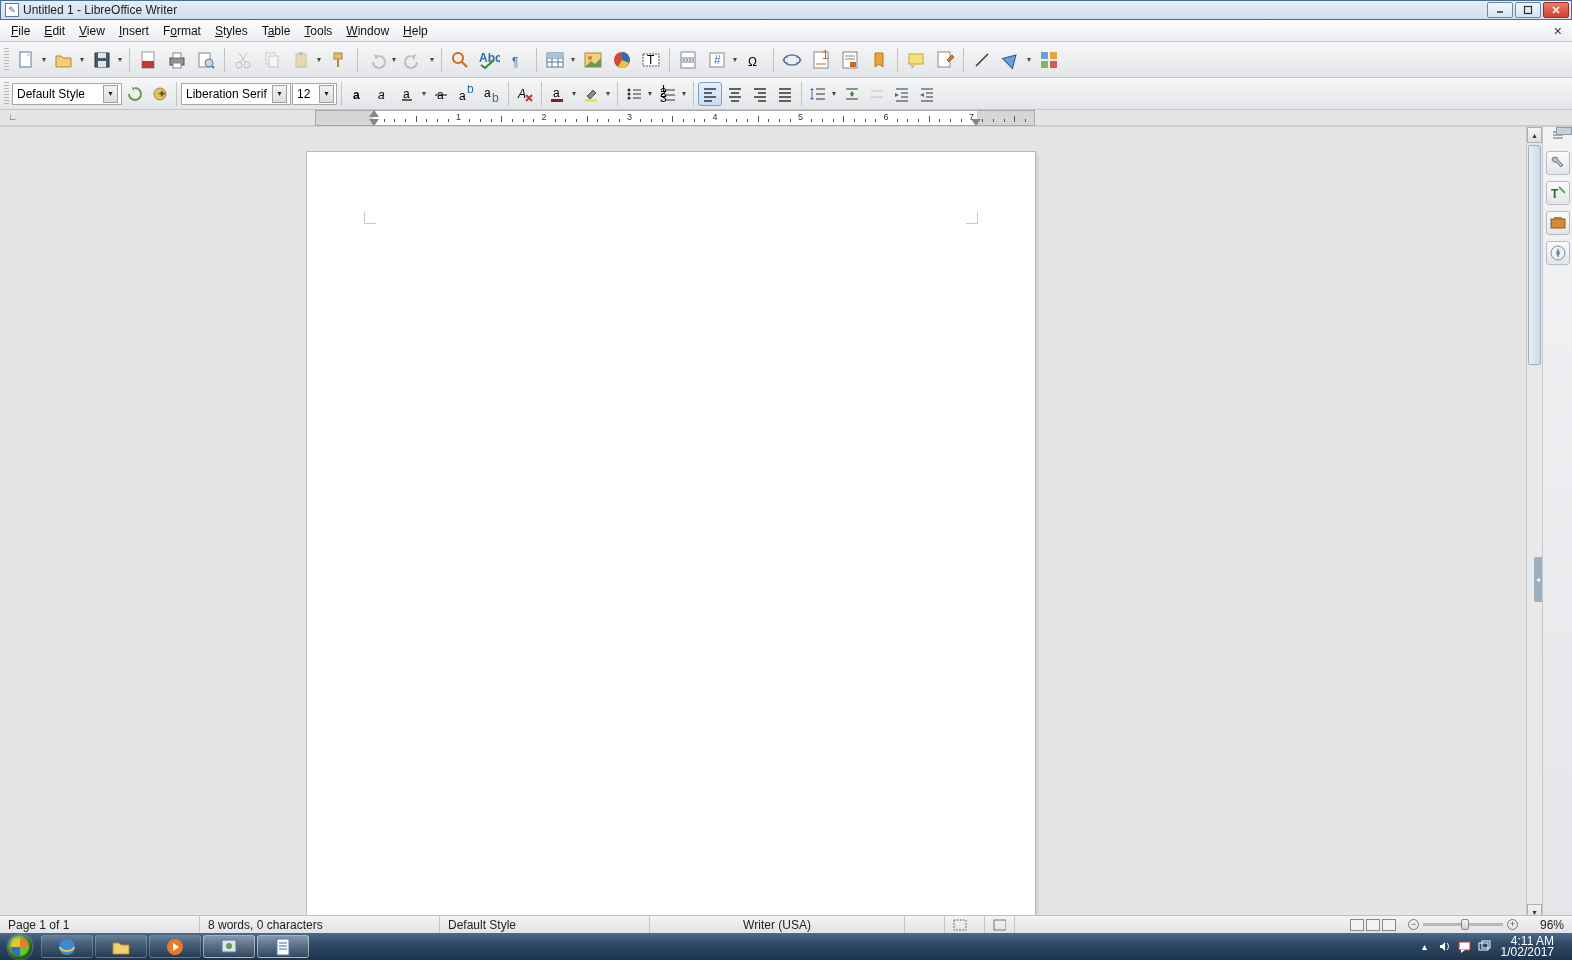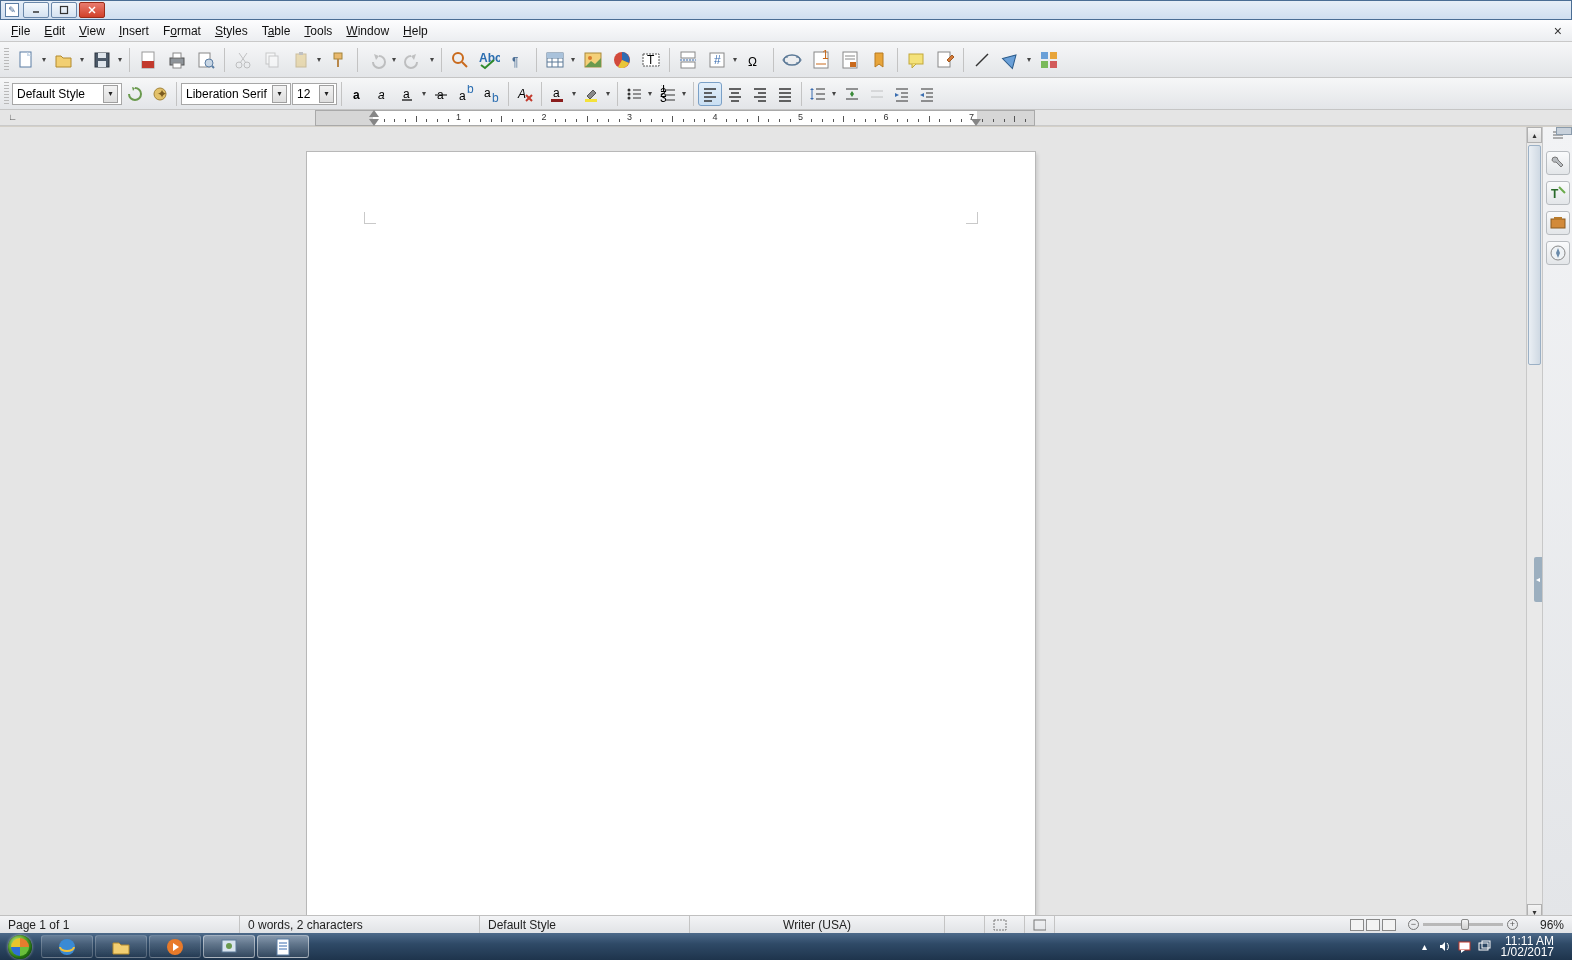--- a/index.html
+++ b/index.html
@@ -86,20 +86,21 @@
 .tray{margin-left:auto;display:flex;align-items:center;color:#fff;padding-right:2px;}
 .tray .ticon{width:16px;height:16px;margin:0 2px;display:flex;align-items:center;justify-content:center;font-size:10px;}
 .clock{text-align:right;font-size:10.5px;line-height:11px;padding:0 6px;color:#fff;}
 .showdesk{width:10px;border-left:1px solid rgba(255,255,255,.25);background:rgba(255,255,255,.06);}
 </style>
 </head>
 <body>
 
 <div class="titlebar">
   <div class="icon">✎</div>
+  <div class="title">Untitled 1 - LibreOffice Writer</div>
   <div class="winbtns">
     <div class="winbtn">
         <svg viewBox="0 0 10 10">
           <line x1="2" y1="7" x2="8" y2="7" stroke="#333" stroke-width="1.5"></line>
         </svg>
       </div>
     <div class="winbtn">
         <svg viewBox="0 0 10 10">
           <rect x="1.5" y="1.5" width="7" height="7" fill="none" stroke="#333" stroke-width="1.2"></rect>
         </svg>
@@ -646,22 +647,22 @@
         <svg width="18" height="18">
           <circle cx="9" cy="9" r="7" fill="#eef2f5" stroke="#888"></circle>
           <path d="M9 4 L11 9 L9 14 L7 9 Z" fill="#6a8aaa"></path>
         </svg>
       </div>
     <div class="collapse">◂</div>
   </div>
 </div>
 
 <div class="statusbar">
-  <div class="stcell" style="width:240px">Page 1 of 1</div>
-  <div class="stcell" style="width:240px">0 words, 2 characters</div>
+  <div class="stcell" style="width:200px">Page 1 of 1</div>
+  <div class="stcell" style="width:240px">8 words, 0 characters</div>
   <div class="stcell" style="width:210px">Default Style</div>
   <div class="stcell" style="width:255px;justify-content:center">Writer (USA)</div>
   <div class="stcell" style="width:40px"></div>
   <div class="stcell" style="width:40px">
       <svg width="14" height="12">
         <rect x="1" y="1" width="12" height="10" fill="none" stroke="#777" stroke-dasharray="2 1"></rect>
       </svg>
     </div>
   <div class="stcell" style="width:30px">
       <svg width="14" height="12">
@@ -733,18 +734,18 @@
           <path d="M3 10 L3 13 L7 10" fill="#fff"></path>
         </svg>
       </div>
     <div class="ticon">
         <svg width="13" height="13">
           <rect x="1" y="3" width="9" height="7" fill="none" stroke="#fff"></rect>
           <rect x="4" y="1" width="8" height="7" fill="none" stroke="#fff"></rect>
         </svg>
       </div>
     <div class="clock">
-      <div>11:11 AM</div>
+      <div>4:11 AM</div>
       <div>1/02/2017</div>
     </div>
     <div class="showdesk"></div>
   </div>
 </div>
 
 </body></html>

